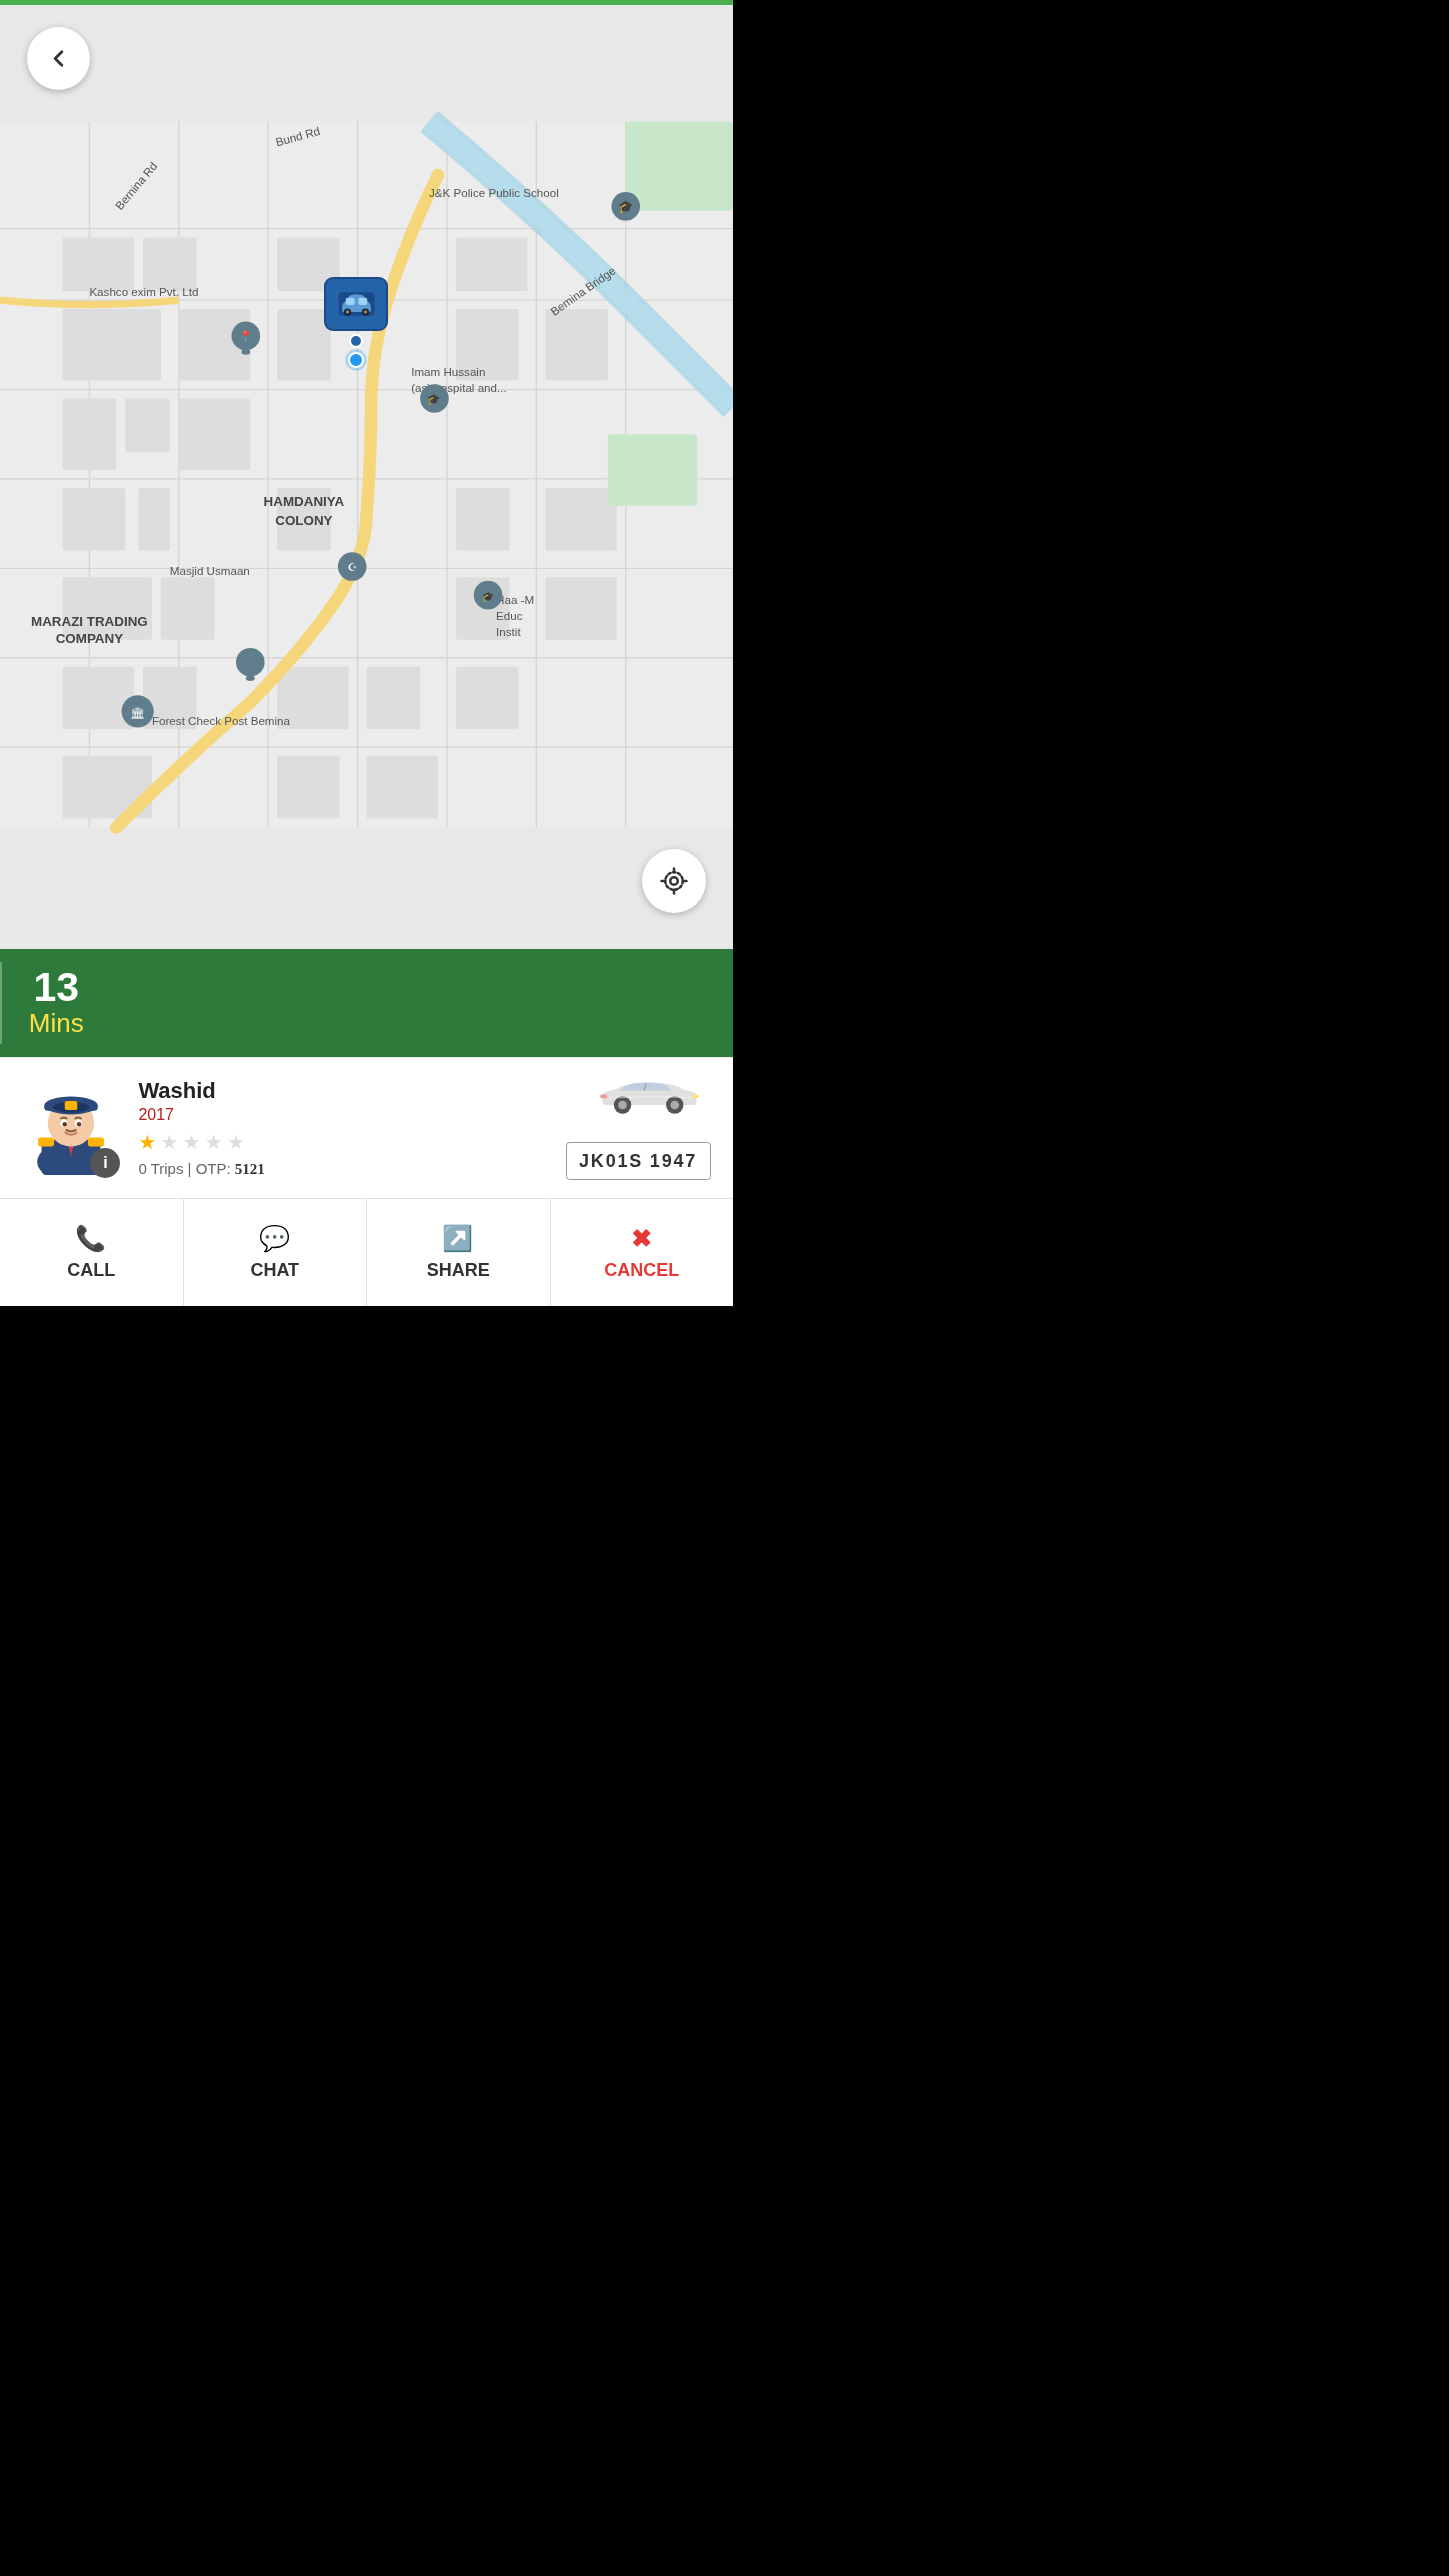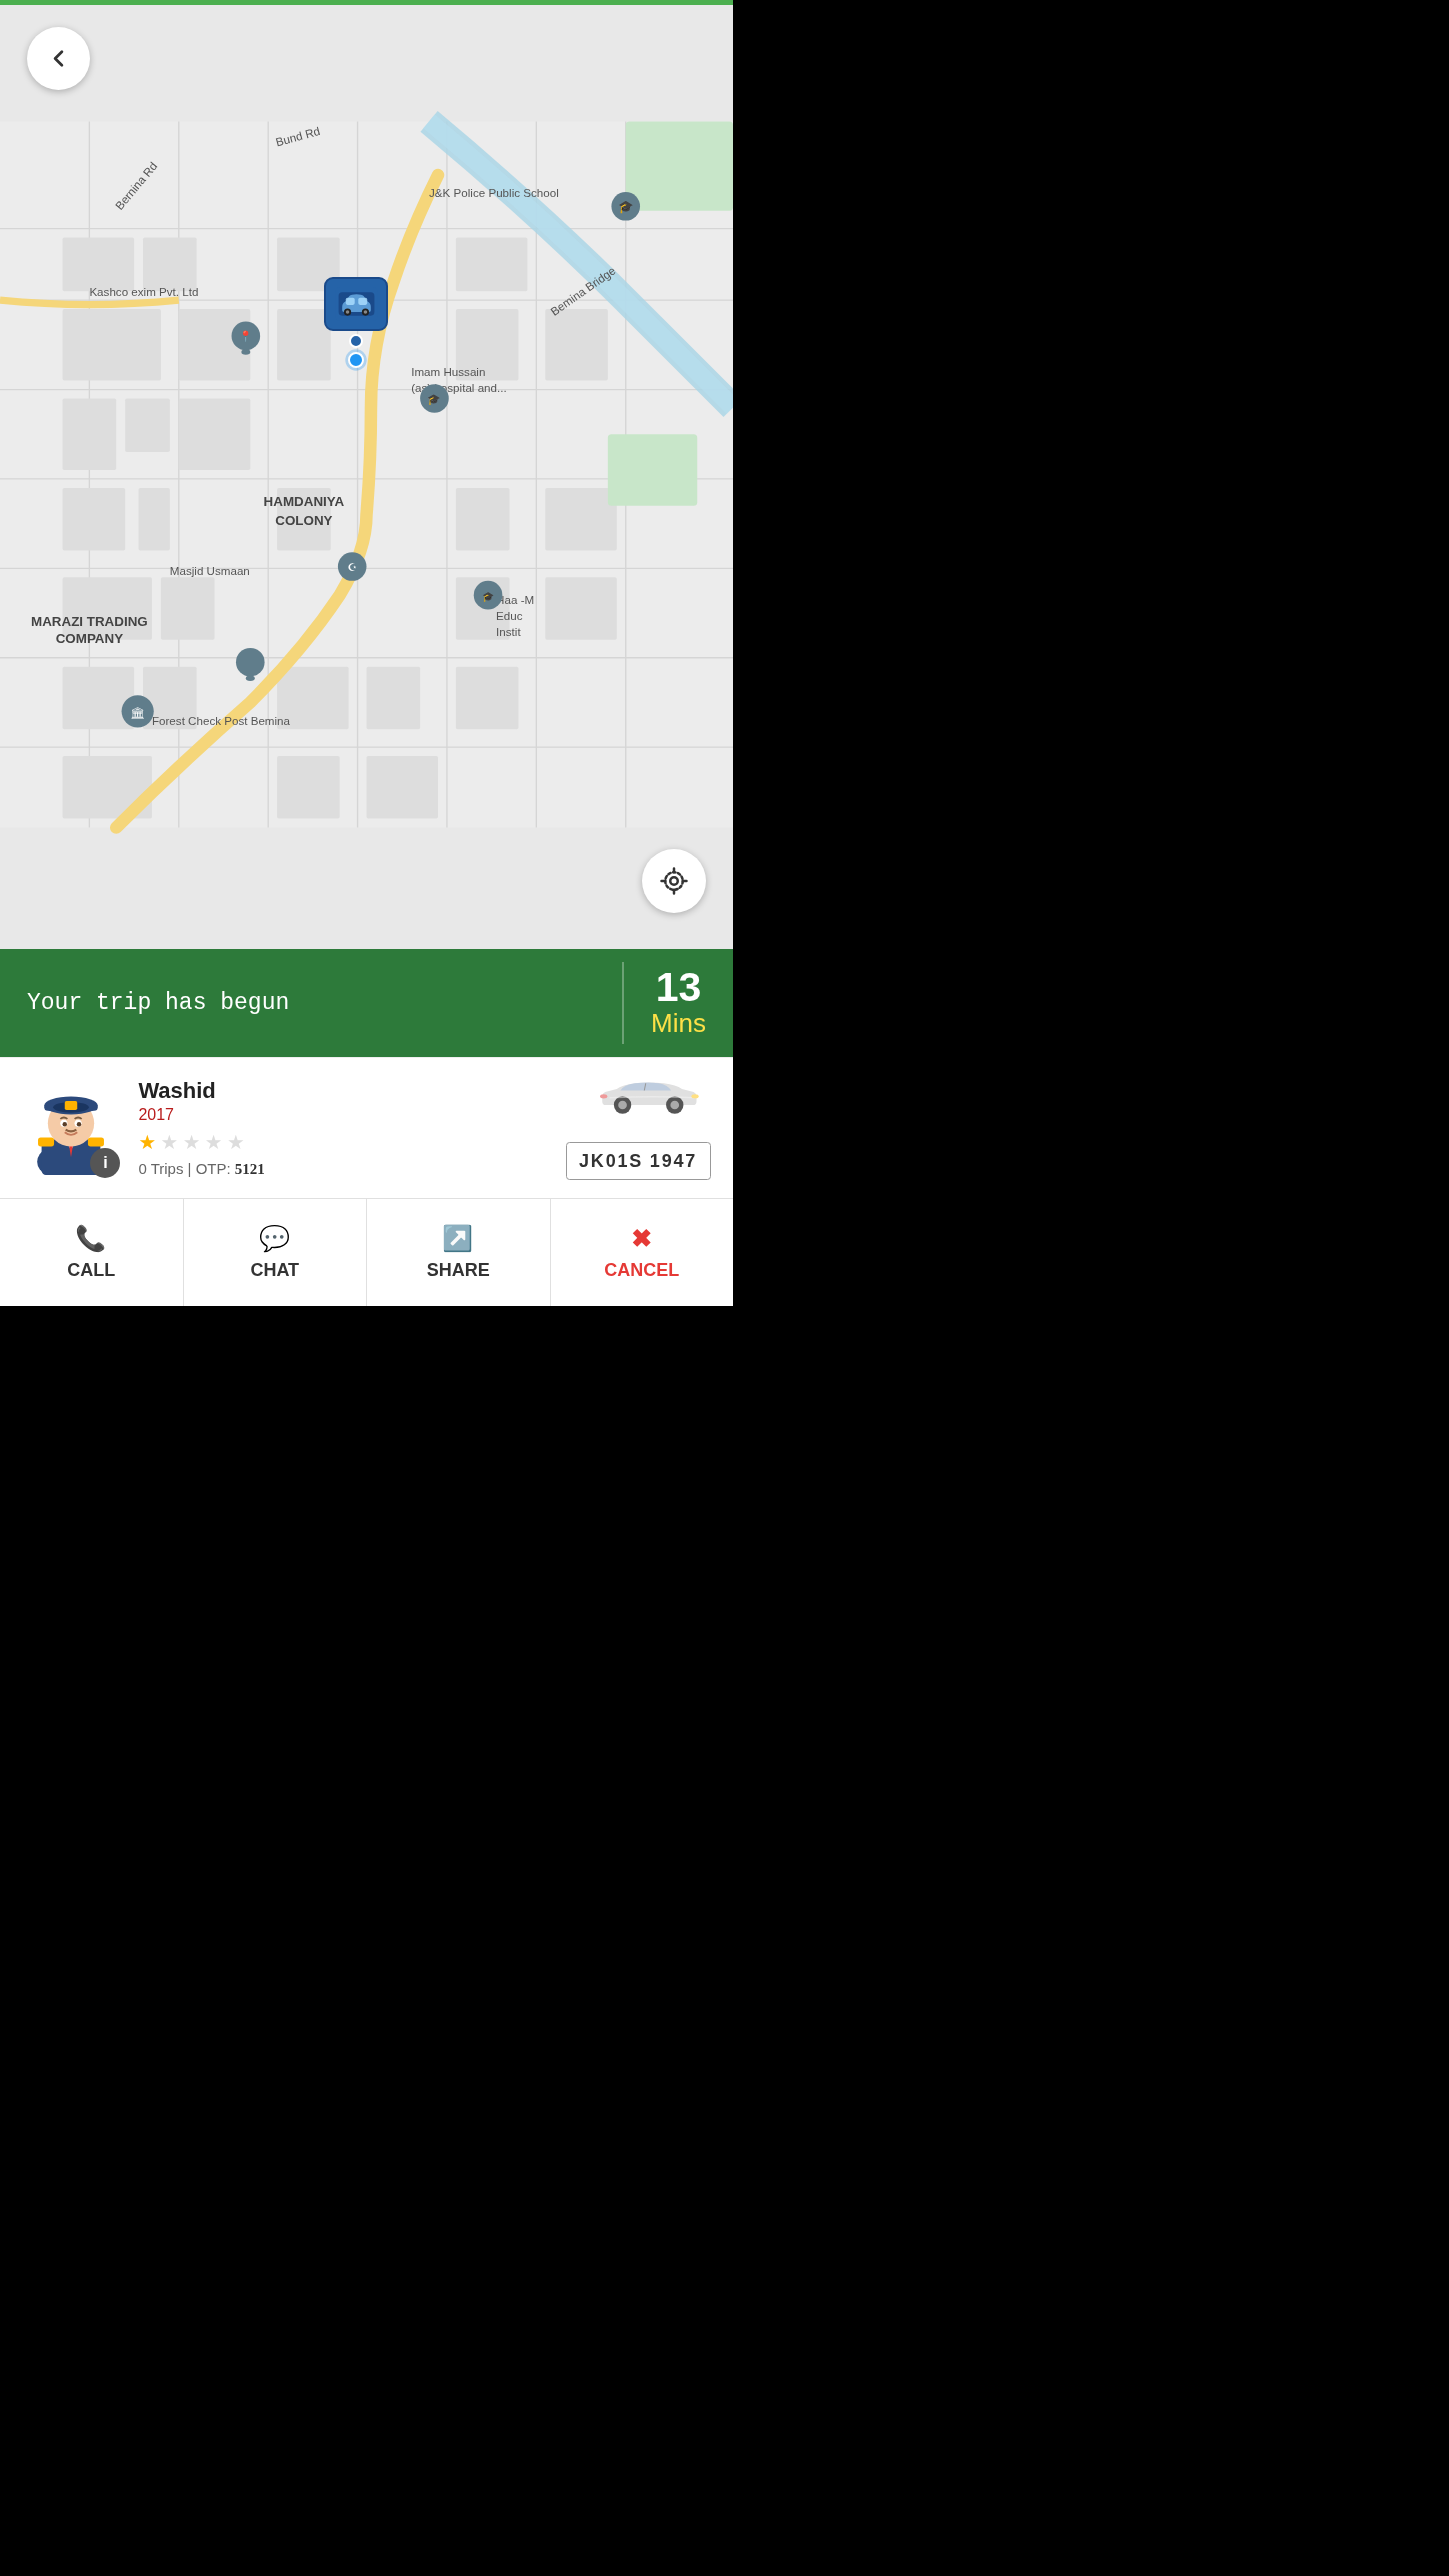--- a/index.html
+++ b/index.html
@@ -431,23 +431,20 @@
     <button class="location-btn">
       <svg width="30" height="30" viewBox="0 0 24 24" fill="none" stroke="#333" stroke-width="2" stroke-linecap="round" stroke-linejoin="round">
         <circle cx="12" cy="12" r="3"></circle>
         <path d="M12 2v3M12 19v3M2 12h3M19 12h3"></path>
         <circle cx="12" cy="12" r="7" stroke-dasharray="2 2"></circle>
       </svg>
     </button>
   </div>
 
   <div class="trip-banner">
-    <div class="trip-message">
-      <span class="trip-message-text">Your trip has begun</span>
-    </div>
     <div class="trip-divider"></div>
     <div class="trip-eta">
       <span class="trip-eta-num">13</span>
       <span class="trip-eta-label">Mins</span>
     </div>
   </div>
 
   <div class="driver-section">
 
     <div class="driver-avatar-wrap">

